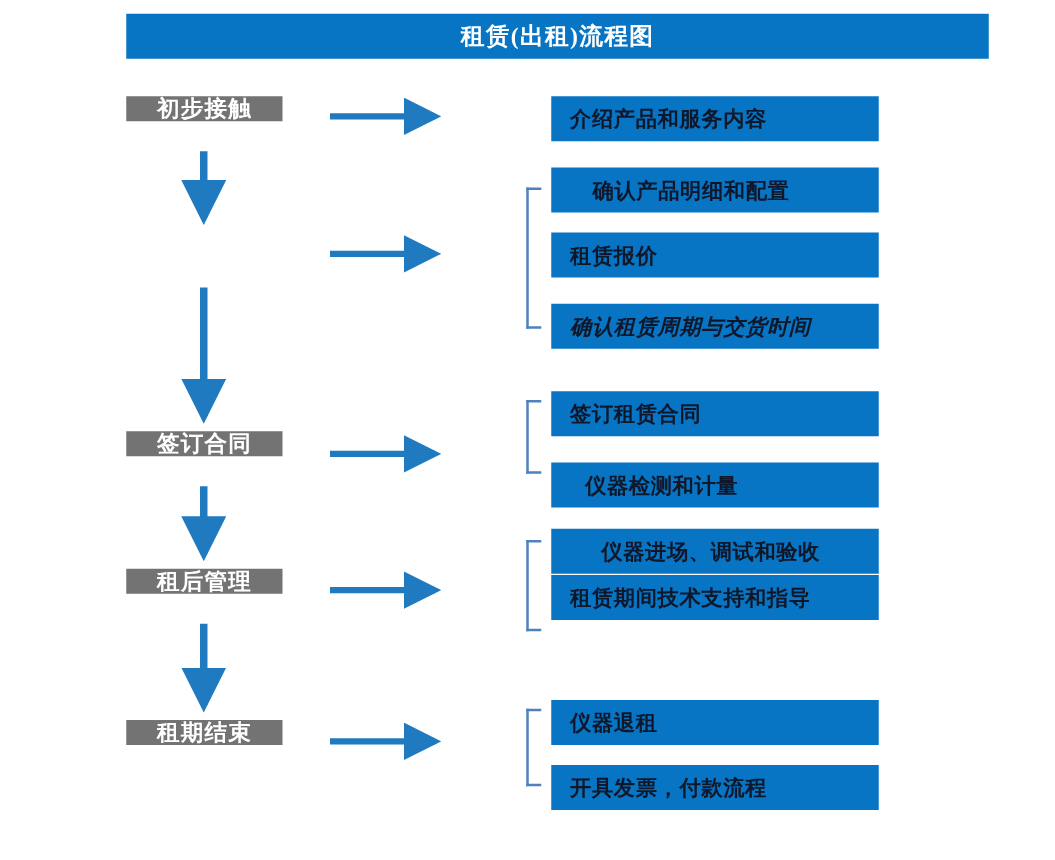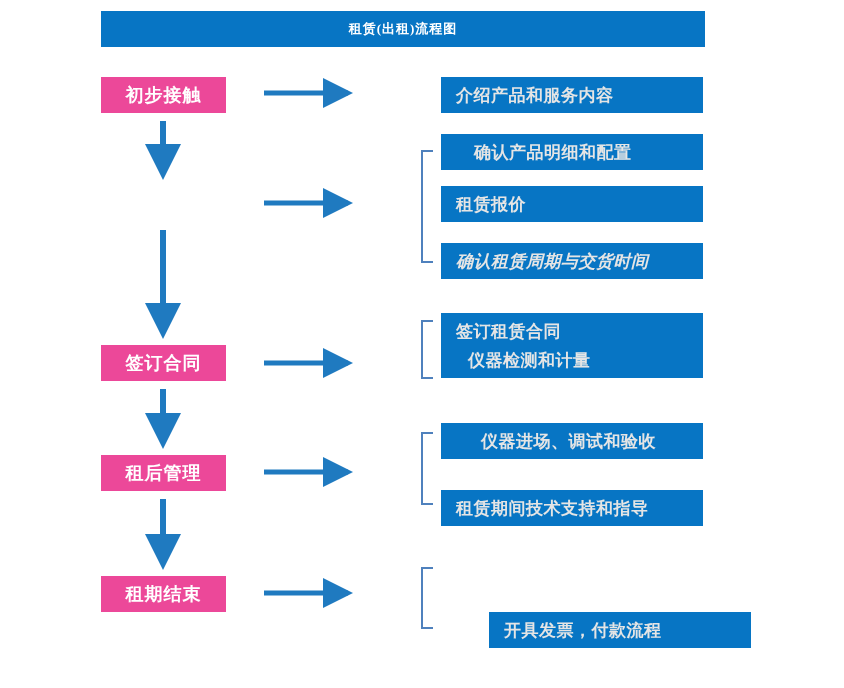--- a/index.html
+++ b/index.html
@@ -21,58 +21,58 @@
     top: 0;
     width: 844px;
     height: 688px;
   }
 
   
   .title-bar {
     position: absolute;
     left: 101px;
     top: 11px;
-    width: 604px;
+    width: 690px;
     height: 36px;
     background: #0775C4;
     color: #ffffff;
     display: flex;
     align-items: center;
     justify-content: center;
-    font-size: 13px;
+    font-size: 19px;
     font-weight: bold;
     letter-spacing: 1px;
     white-space: nowrap;
   }
 
   
   .stage-box {
     position: absolute;
     left: 101px;
     width: 125px;
-    height: 36px;
-    background: #ec4899;
+    height: 20px;
+    background: #737373;
     color: #ffffff;
     display: flex;
     align-items: center;
     justify-content: center;
     font-size: 18px;
     font-weight: bold;
     letter-spacing: 1px;
     white-space: nowrap;
   }
 
   
   .detail-box {
     position: absolute;
     left: 441px;
     width: 262px;
     height: 36px;
     background: #0775C4;
-    color: #e5e5e5;
+    color: #0f172a;
     display: flex;
     align-items: center;
     font-size: 17px;
     font-weight: bold;
     padding-left: 15px;
     box-sizing: border-box;
     letter-spacing: 0.5px;
     white-space: nowrap;
   }
 
@@ -113,26 +113,27 @@
 
   <div class="stage-box" style="top:576px;font-family:Liberation Serif, serif;">租期结束</div>
 
   <div class="detail-box" style="top:77px;">介绍产品和服务内容</div>
 
   <div class="detail-box" style="top:134px;padding-left:33px;">确认产品明细和配置</div>
   <div class="detail-box" style="top:186px;text-align:center;">租赁报价</div>
   <div class="detail-box" style="top:243px;font-style:italic;">确认租赁周期与交货时间</div>
 
   <div class="detail-box" style="top:313px;">签订租赁合同</div>
-  <div class="detail-box" style="top:342px;padding-left:27px;">仪器检测和计量</div>
+  <div class="detail-box" style="top:370px;padding-left:27px;">仪器检测和计量</div>
 
   <div class="detail-box" style="top:423px;padding-left:40px;">仪器进场、调试和验收</div>
-  <div class="detail-box" style="top:490px;">租赁期间技术支持和指导</div>
+  <div class="detail-box" style="top:460px;">租赁期间技术支持和指导</div>
 
-  <div class="detail-box" style="top:612px;margin-left:48px;">开具发票，付款流程</div>
+  <div class="detail-box" style="top:560px;">仪器退租</div>
+  <div class="detail-box" style="top:612px;">开具发票，付款流程</div>
 
   <div class="bracket" style="left:421px; top:150px; height:113px;"></div>
 
   <div class="bracket" style="left:421px; top:320px; height:59px;"></div>
 
   <div class="bracket" style="left:421px; top:432px; height:73px;"></div>
 
   <div class="bracket" style="left:421px; top:567px; height:62px;"></div>
 
   <svg id="arrow-layer" viewBox="0 0 844 688" width="844" height="688">

